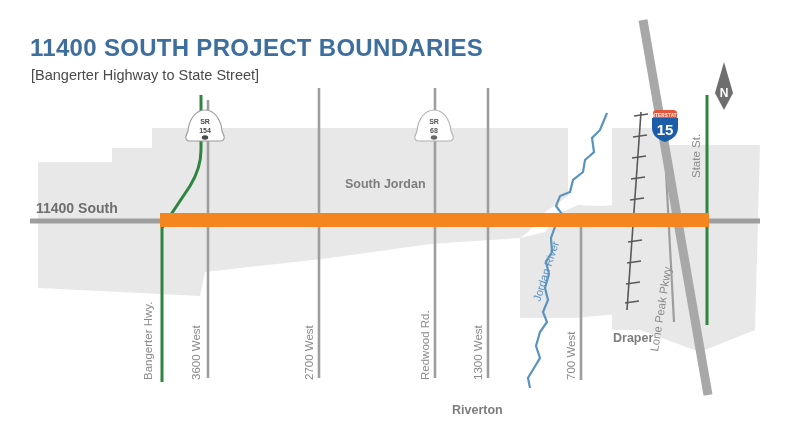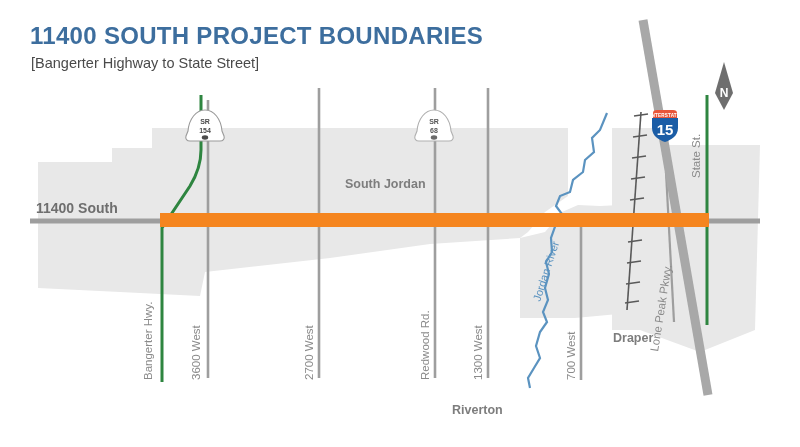--- a/index.html
+++ b/index.html
@@ -1,21 +1,21 @@
 <!DOCTYPE html>
 <html><head>
 <meta charset="utf-8">
 <style>
   html,body{margin:0;padding:0;background:#ffffff;}
   body{width:800px;height:447px;position:relative;overflow:hidden;
        font-family:"Liberation Sans","DejaVu Sans",sans-serif;}
 
   #map-root{position:absolute;inset:0;width:800px;height:447px;}
 
-  .title-block{position:absolute;left:30px;top:22px;}
+  .title-block{position:absolute;left:30px;top:34px;}
   .map-title{font-size:24px;font-weight:bold;letter-spacing:.3px;
              color:#3D6E9E;margin:0;white-space:nowrap;}
   .map-subtitle{font-size:14.5px;color:#4a4a4a;margin:5px 0 12px 1px;
                 white-space:nowrap;font-weight:normal;}
 
   svg#map-canvas{position:absolute;left:0;top:0;width:800px;height:447px;}
 
   .road-label{font-size:11.5px;fill:#8a8a8a;font-family:"Liberation Sans",sans-serif;}
   .river-label{font-size:11px;fill:#5B93C0;font-family:"Liberation Sans",sans-serif;}
   .city-label{font-size:12.5px;fill:#7d7d7d;font-weight:bold;

